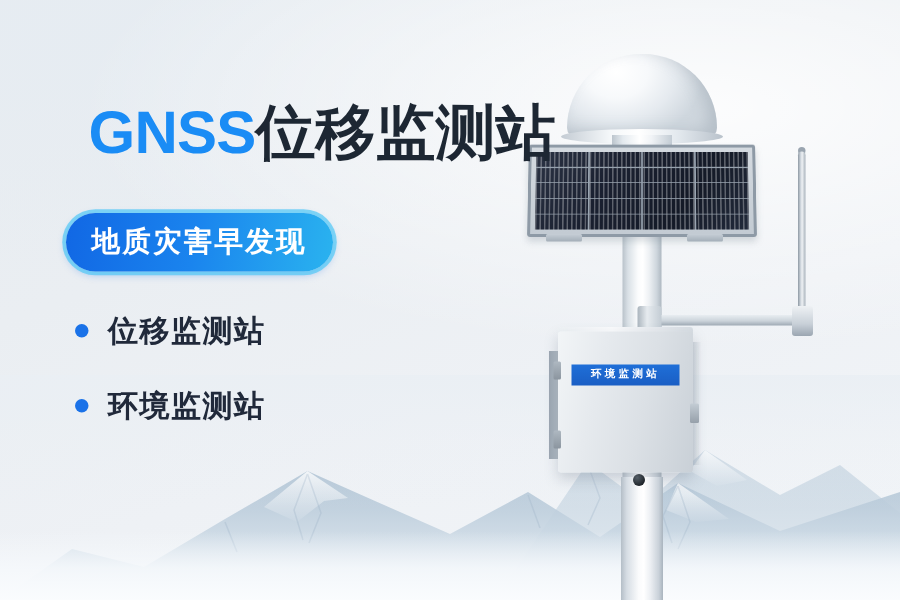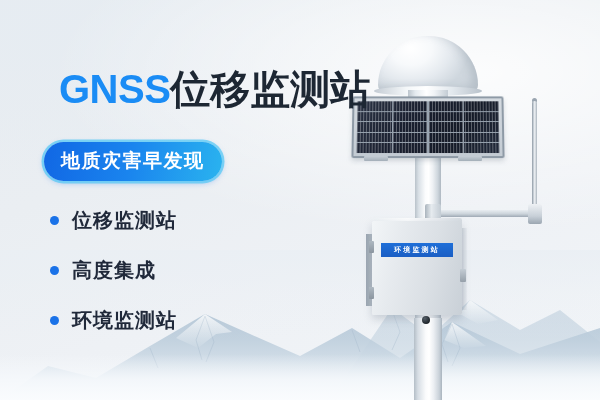--- a/index.html
+++ b/index.html
@@ -442,22 +442,18 @@
 
     <div class="badge">地质灾害早发现</div>
 
     <ul class="bullets">
       <li>
         <span class="dot"></span>
         <span class="bullet-label">位移监测站</span>
       </li>
       <li>
         <span class="dot"></span>
-        <span class="bullet-label">高度集成</span>
-      </li>
-      <li>
-        <span class="dot"></span>
         <span class="bullet-label">环境监测站</span>
       </li>
     </ul>
   </div>
 
 </div>
 
 </body></html>

